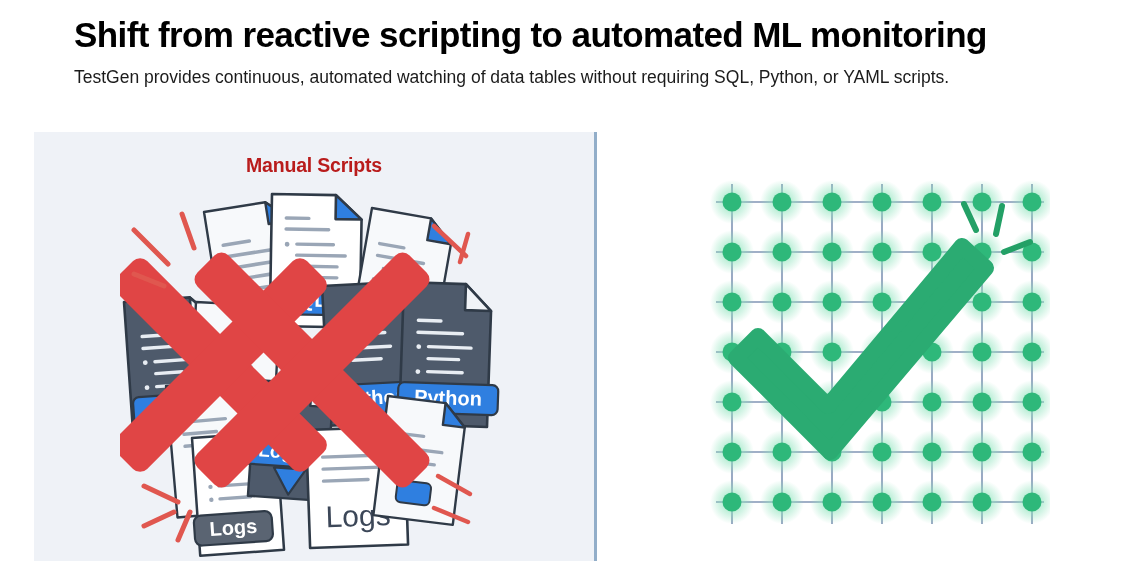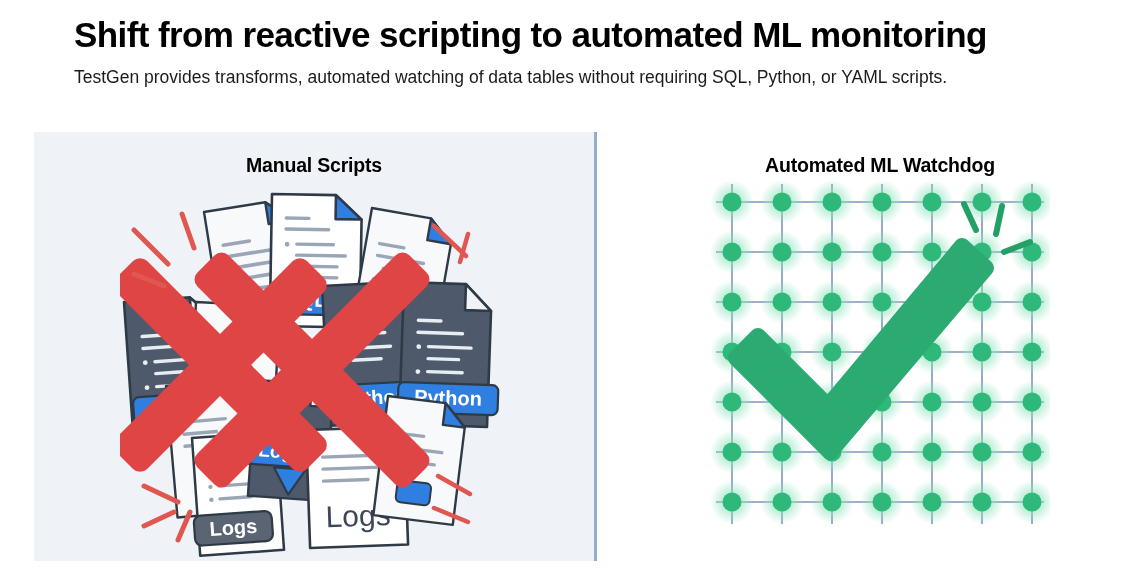--- a/index.html
+++ b/index.html
@@ -72,21 +72,21 @@
   }
 
   .panel-title {
     position: absolute;
     left: 0;
     right: 0;
     top: 22px;
     text-align: center;
     font-size: 19.5px;
     font-weight: bold;
-    color: #000000;
+    color: #b91c1c;
     letter-spacing: -0.2px;
   }
 
   
   #manual-illustration {
     position: absolute;
     left: 86px;
     top: 58px;
     width: 400px;
     height: 370px;
@@ -100,21 +100,21 @@
     width: 340px;
     height: 350px;
   }
 </style>
 </head>
 <body>
 
 <div id="header">
   <h1 id="page-title">Shift from reactive scripting to automated ML monitoring</h1>
   <div id="subtitle">
-    <div class="subtitle-line">TestGen provides transforms, automated watching of data tables without requiring SQL, Python, or YAML scripts.</div>
+    <div class="subtitle-line">TestGen provides continuous, automated watching of data tables without requiring SQL, Python, or YAML scripts.</div>
   </div>
 </div>
 
 <div id="panels">
 
   <div id="panel-manual">
     <div class="panel-title">Manual Scripts</div>
 
     <svg id="manual-illustration" viewBox="0 0 400 370">
       <defs>
@@ -300,21 +300,20 @@
       </g>
 
       <g stroke="#e0574f" stroke-width="4.5" stroke-linecap="round">
         <line x1="318" y1="286" x2="350" y2="304"></line>
         <line x1="314" y1="318" x2="348" y2="332"></line>
       </g>
     </svg>
   </div>
 
   <div id="panel-automated">
-    <div class="panel-title">Automated ML Watchdog</div>
 
     <svg id="automated-illustration" viewBox="0 0 340 350">
       <defs>
         <radialGradient id="node-glow" cx="50%" cy="50%" r="50%">
           <stop offset="0%" stop-color="#5fd3a0" stop-opacity="0.85"></stop>
           <stop offset="45%" stop-color="#8fe3bd" stop-opacity="0.55"></stop>
           <stop offset="100%" stop-color="#8fe3bd" stop-opacity="0"></stop>
         </radialGradient>
       </defs>
 

